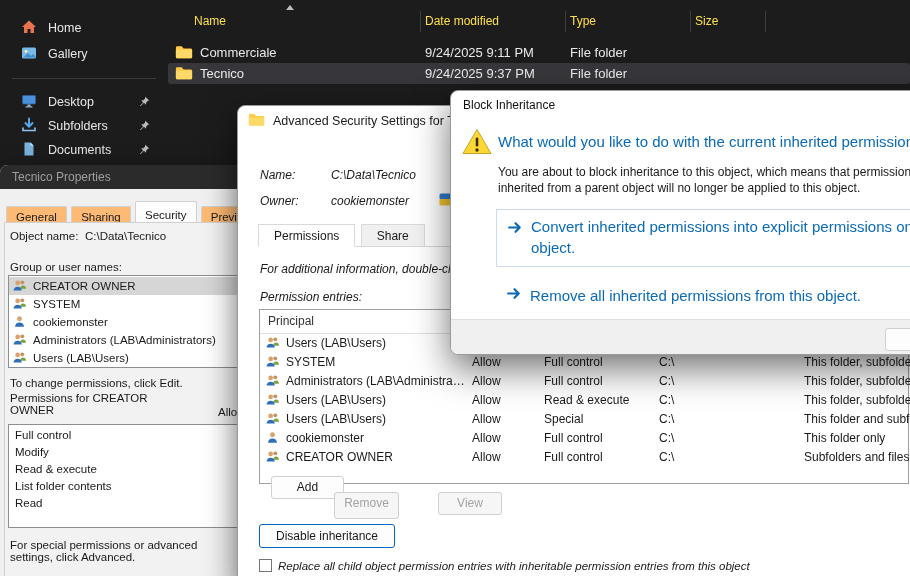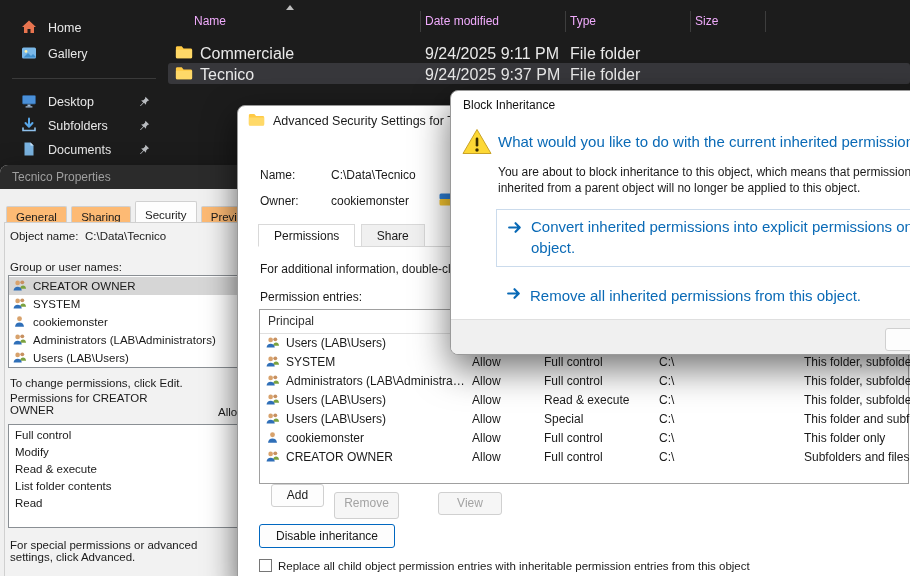--- a/index.html
+++ b/index.html
@@ -7,25 +7,25 @@
   .screen {
     position:relative; width:910px; height:576px; overflow:hidden;
     background:#1c1c1c; font-family:"Liberation Sans", sans-serif;
     -webkit-font-smoothing:antialiased;
   }
   
   .sb-item { position:absolute; left:8px; width:152px; height:26px; border-radius:4px;
     display:flex; align-items:center; gap:11px; padding-left:13px; color:#e8e8e8; font-size:12.5px; }
   .sb-item .pin { position:absolute; right:9px; top:6px; }
   .sb-sep { position:absolute; left:12px; top:78px; width:144px; height:1px; background:#3a3a3a; }
-  .hdr { position:absolute; top:14px; color:#f0abfc; font-size:12px; }
+  .hdr { position:absolute; top:14px; color:#fde047; font-size:12px; }
   .col-sep { position:absolute; top:11px; width:1px; height:21px; background:#3d3d3d; }
   .sort-caret { position:absolute; left:286px; top:5px; width:0; height:0;
     border-left:4px solid transparent; border-right:4px solid transparent; border-bottom:5px solid #bdbdbd; }
-  .file-row { position:absolute; left:168px; width:742px; height:21px; color:#e9e9e9; font-size:16px; }
+  .file-row { position:absolute; left:168px; width:742px; height:21px; color:#e9e9e9; font-size:13px; }
   .file-row.selected { background:#37373b; border-radius:3px; }
   .file-row span { position:absolute; top:3px; white-space:nowrap; }
   .fr-icon { left:7px; top:3px !important; }
   .fr-name { left:32px; } .fr-date { left:257px; } .fr-type { left:402px; }
   
   .btn { position:absolute; background:#fdfdfd; border:1px solid #d0d0d0; border-radius:3px;
     font-size:12px; color:#1a1a1a; text-align:center; }
   .btn.disabled { color:#a3a3a3; background:#f6f6f6; }
   .checkbox { position:absolute; width:13px; height:13px; background:#fff; border:1px solid #767676; }
   
@@ -44,21 +44,21 @@
   .plistbox { position:absolute; background:#fff; border:1px solid #8a8f94; }
   .plist-row { position:relative; height:18px; display:flex; align-items:center; gap:6px; padding-left:3px; white-space:nowrap; }
   .plist-row.sel { background:#d6d6d6; }
   .perm-row { height:17px; line-height:17px; padding-left:6px; white-space:nowrap; }
   
   .adv { position:absolute; left:237px; top:105px; width:680px; height:480px; z-index:20;
     background:#fff; border:1px solid #999; border-radius:8px 8px 0 0;
     box-shadow:0 12px 32px rgba(0,0,0,.6); color:#1a1a1a; font-size:12px; }
   .adv-titlebar { position:absolute; left:0; top:0; right:0; height:30px;
     display:flex; align-items:center; gap:8px; padding-left:10px; font-size:12.5px; }
-  .adv .lbl { position:absolute; white-space:nowrap; }
+  .adv .lbl { position:absolute; white-space:nowrap;font-style:italic; }
   .atabs { position:absolute; left:20px; top:118px; right:0; height:23px; border-bottom:1px solid #d9d9d9; }
   .atab { position:relative; display:inline-block; height:23px; line-height:22px; padding:0 15px;
     border:1px solid #d9d9d9; background:#f0f0f0; margin-right:2px; font-size:12px; }
   .atab.active { background:#fff; border-bottom:1px solid #fff; }
   .ptable { position:absolute; left:21px; top:203px; width:650px; height:175px;
     background:#fff; border:1px solid #a0a0a0; }
   .ptable-hdr { position:relative; height:24px; border-bottom:1px solid #e0e0e0; color:#333; }
   .ptable-hdr span { position:absolute; left:8px; top:4px; }
   .t-row { position:relative; height:19px; }
   .t-row span { position:absolute; top:2px; white-space:nowrap; }
@@ -360,21 +360,21 @@
               <path d="M1.6 12.5c.1-2.6 2-4.2 4.4-4.2s4.3 1.6 4.4 4.2z" fill="#2f6fb8"></path>
             </svg></span>
         <span class="t-principal">CREATOR OWNER</span>
         <span class="t-type">Allow</span>
         <span class="t-access">Full control</span>
         <span class="t-inh">C:\</span>
         <span class="t-app">Subfolders and files only</span>
       </div>
     </div>
 
-    <div class="btn" style="left:33px; top:378px; width:53px; height:23px; line-height:21px">Add</div>
+    <div class="btn" style="left:33px; top:370px; width:73px; height:23px; line-height:21px">Add</div>
     <div class="btn disabled" style="left:96px; top:386px; width:65px; height:27px; line-height:21px">Remove</div>
     <div class="btn disabled" style="left:200px; top:386px; width:64px; height:23px; line-height:21px">View</div>
     <div class="btn disable-btn">Disable inheritance</div>
 
     <span class="checkbox" style="left:21px; top:453px"></span>
     <span class="lbl" style="left:40px; top:454px; font-size:11.5px">Replace all child object permission entries with inheritable permission entries from this object</span>
   </div>
 
   <div class="blockdlg">
     <div style="position:absolute; left:0; top:0; right:0; height:28px"></div>

